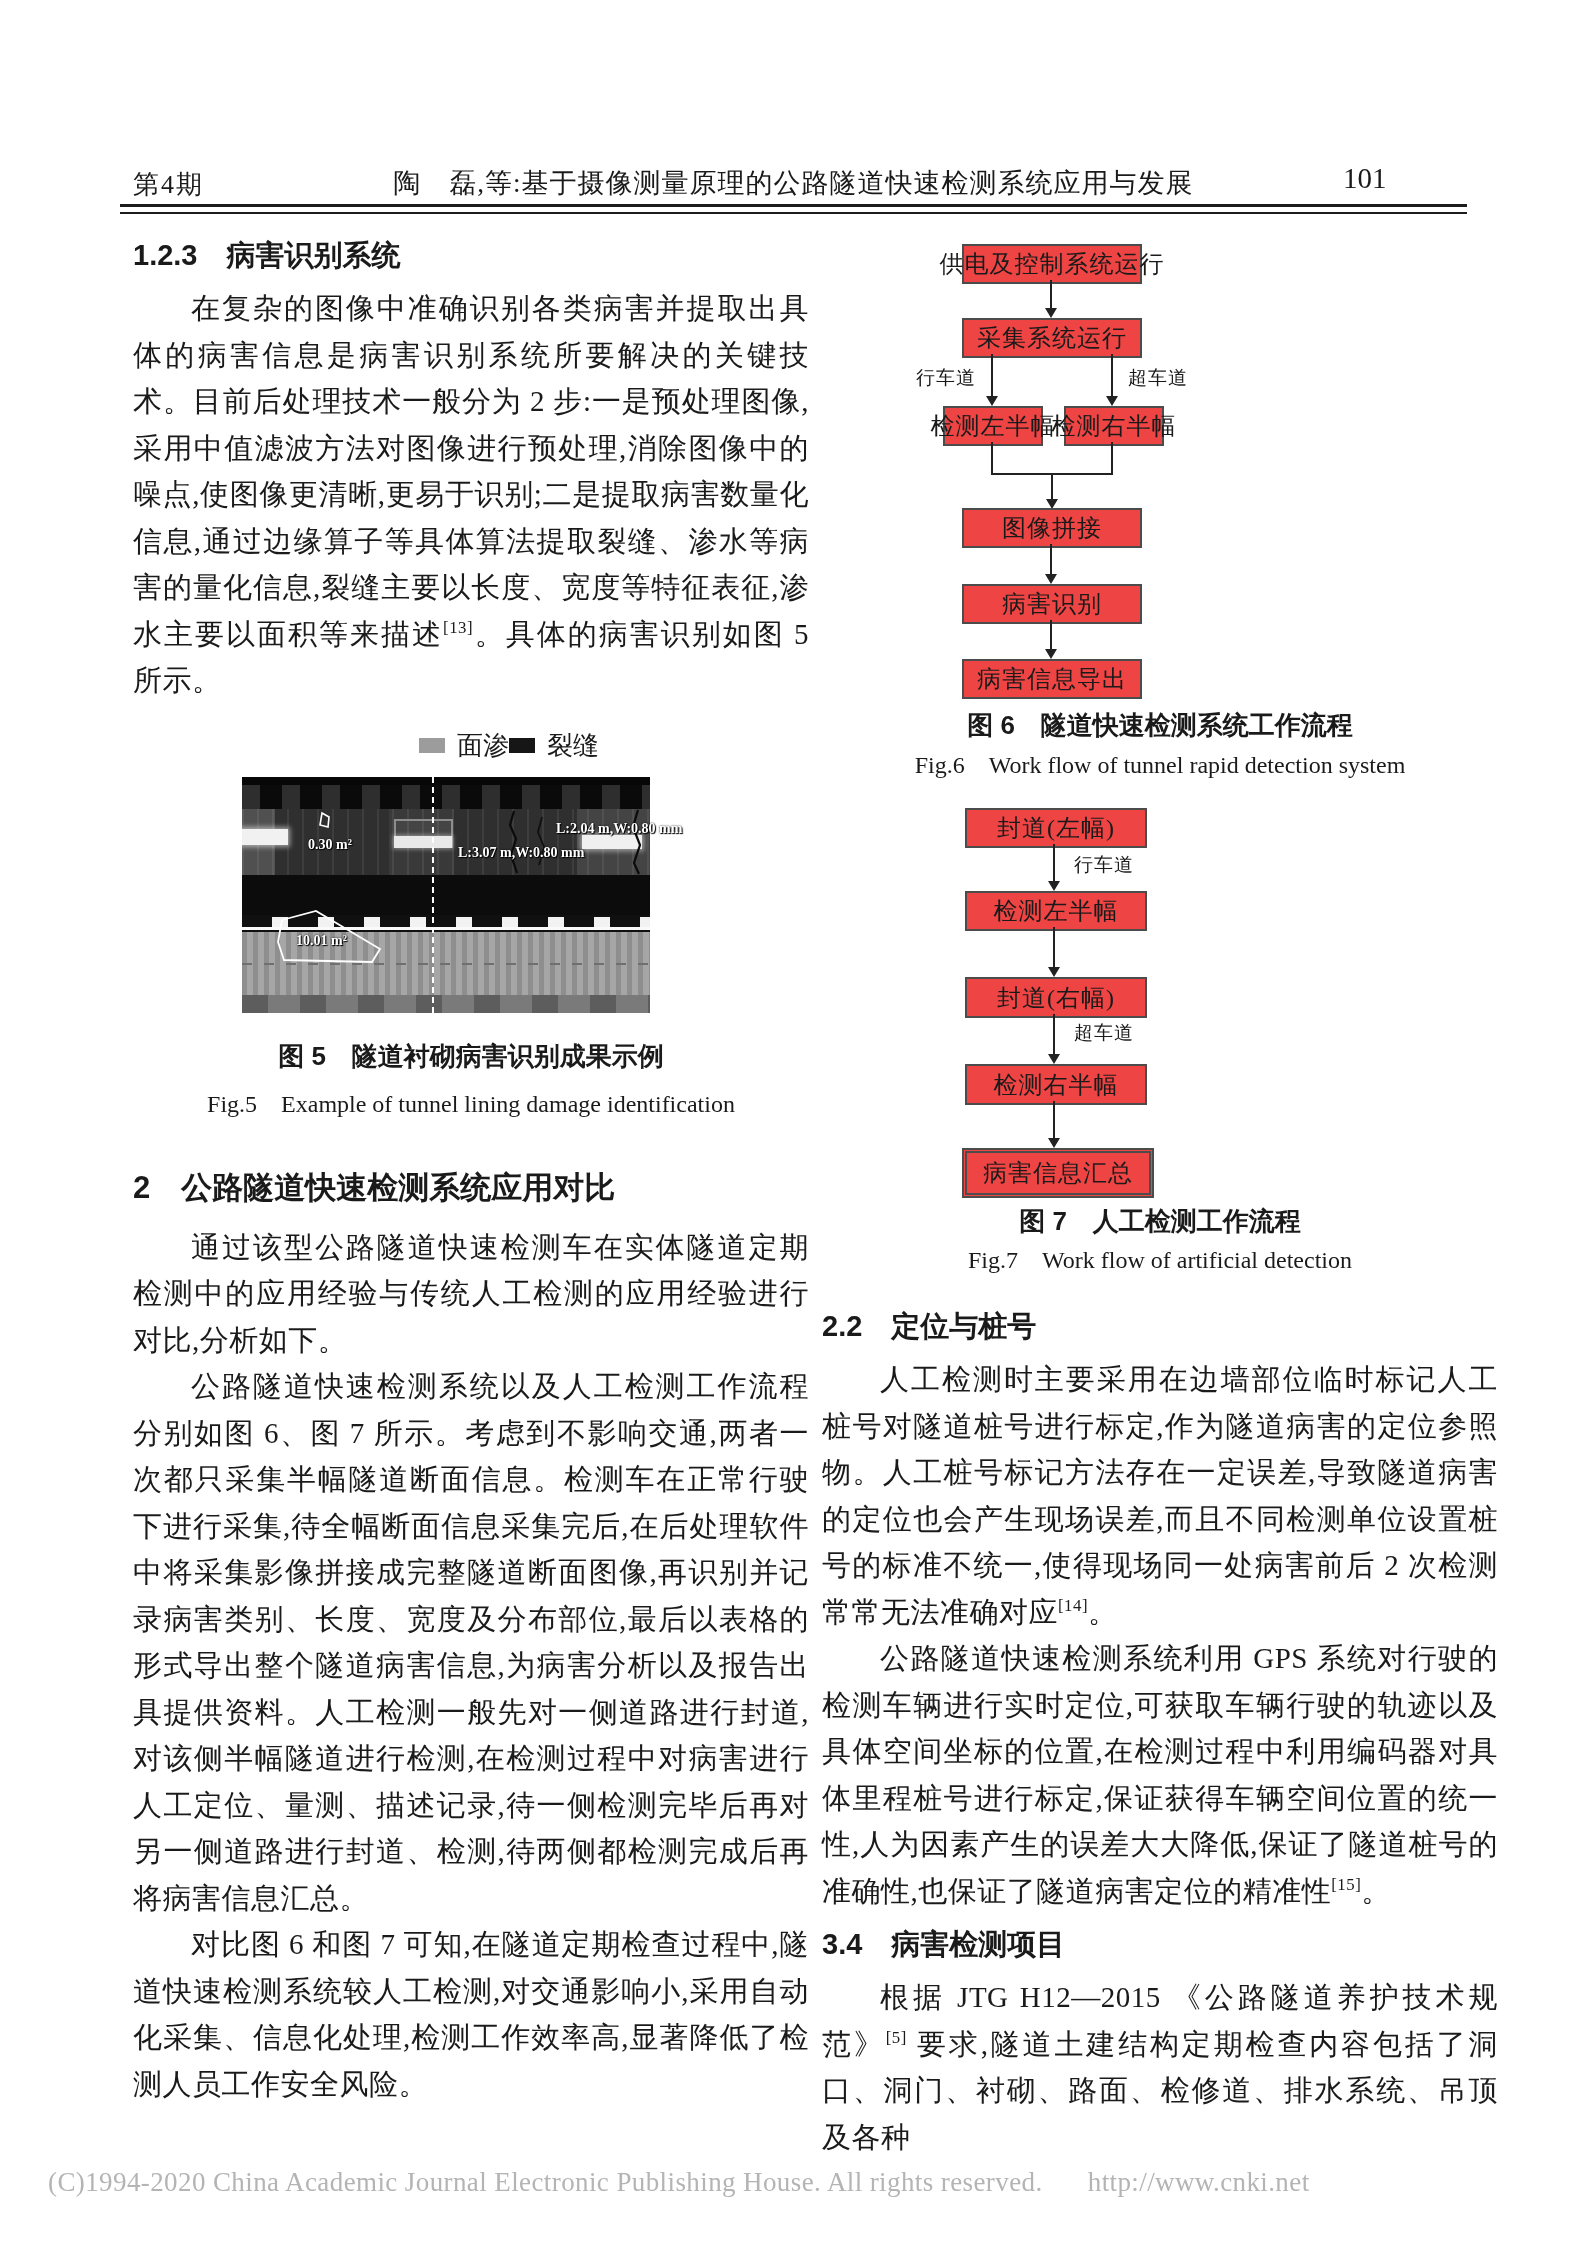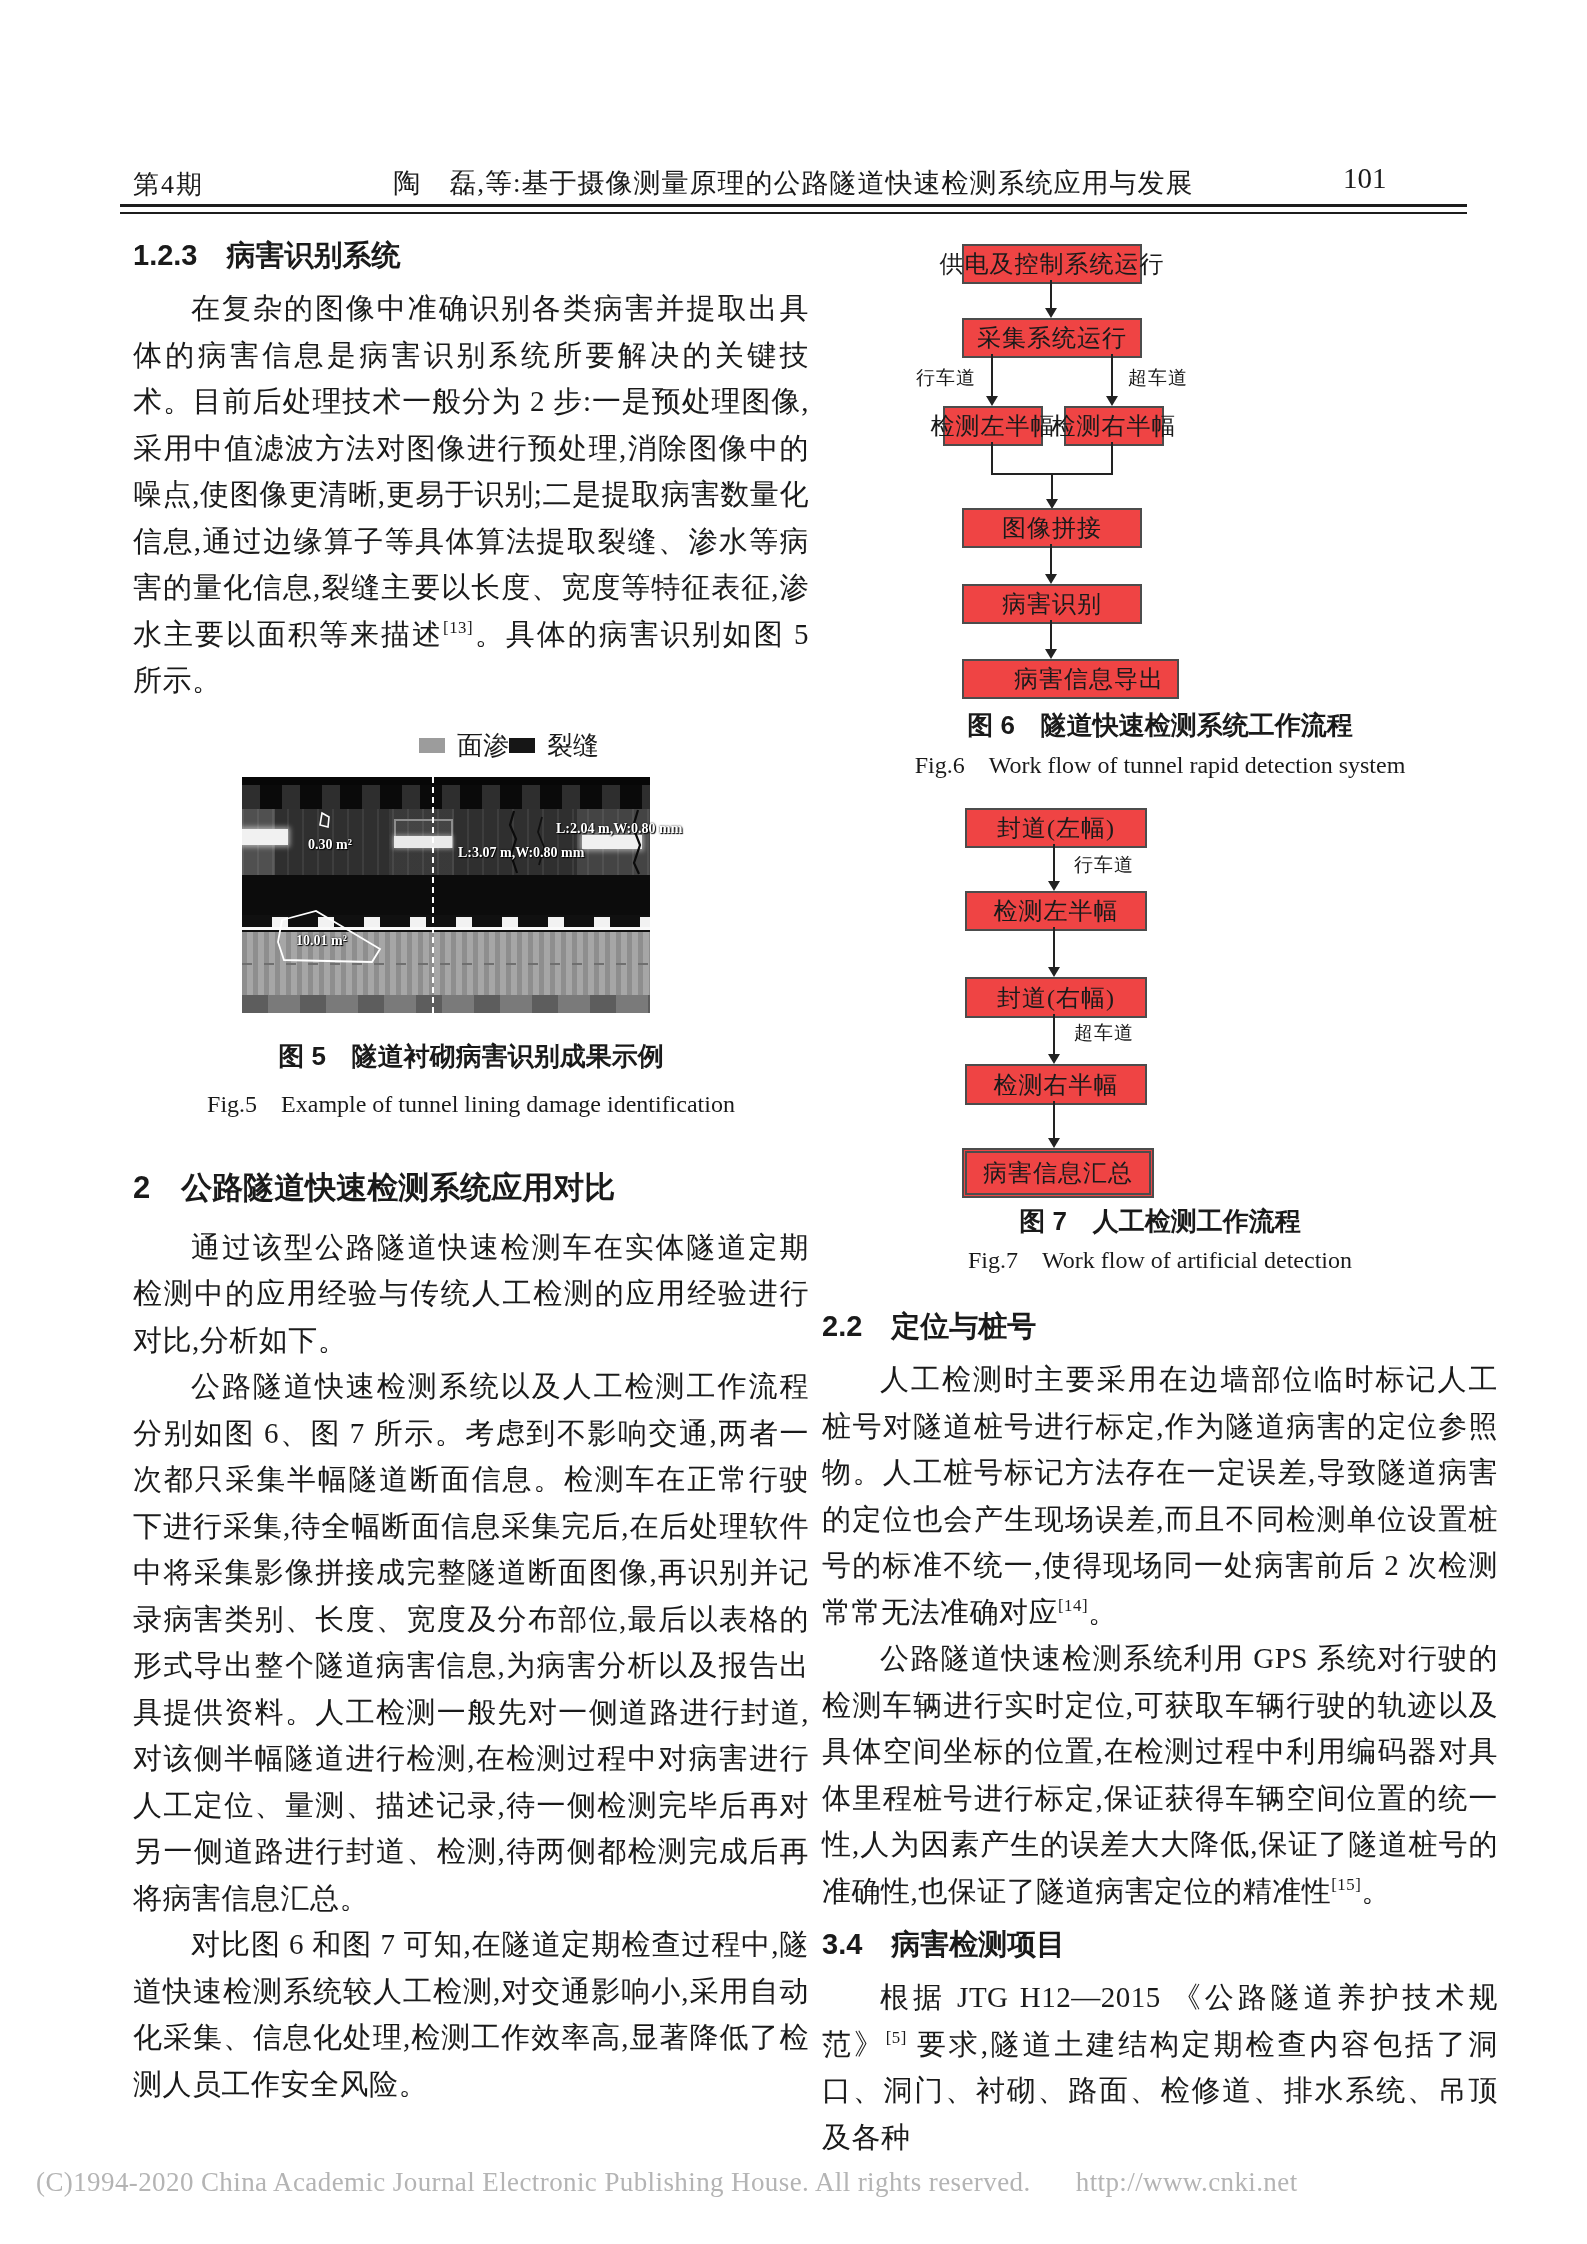--- a/index.html
+++ b/index.html
@@ -63,21 +63,21 @@
   .varrow{position:absolute;width:0;border-left:2px solid #222;}
   .varrow::after{content:"";position:absolute;left:-7px;bottom:-8px;width:0;height:0;
         border-left:6px solid transparent;border-right:6px solid transparent;border-top:10px solid #222;}
   .vline{position:absolute;width:0;border-left:2px solid #222;}
   .hline{position:absolute;height:0;border-top:2px solid #222;}
   .flabel{position:absolute;font-size:19px;letter-spacing:1px;}
   .flowcap-cn{position:absolute;left:0;width:100%;text-align:center;
               font-family:"Liberation Sans","DejaVu Sans",sans-serif;font-weight:bold;font-size:26px;}
   .flowcap-en{position:absolute;left:0;width:100%;text-align:center;font-size:24px;}
   
-  .footer{position:absolute;left:36px;top:2146px;font-size:27px;color:#b4b4b4;letter-spacing:.4px;}
+  .footer{position:absolute;left:48px;top:2146px;font-size:27px;color:#b4b4b4;letter-spacing:.4px;}
   .footer .url{margin-left:38px;}
 </style>
 </head>
 <body>
 
 <div class="page">
 
   <div class="hdr-issue">第4期</div>
   <div class="hdr-title">陶　磊,等:基于摄像测量原理的公路隧道快速检测系统应用与发展</div>
   <div class="hdr-page">101</div>
@@ -154,21 +154,21 @@
       <div class="fbox" style="left:121px;top:175px;width:96px;height:36px;">检测左半幅</div>
       <div class="fbox" style="left:242px;top:175px;width:96px;height:36px;">检测右半幅</div>
       <div class="vline" style="left:169px;top:211px;height:32px;"></div>
       <div class="vline" style="left:289px;top:211px;height:32px;"></div>
       <div class="hline" style="left:169px;top:242px;width:122px;"></div>
       <div class="varrow" style="left:229px;top:244px;height:26px;"></div>
       <div class="fbox" style="left:140px;top:277px;width:176px;height:36px;">图像拼接</div>
       <div class="varrow" style="left:228px;top:313px;height:32px;"></div>
       <div class="fbox" style="left:140px;top:353px;width:176px;height:36px;">病害识别</div>
       <div class="varrow" style="left:228px;top:389px;height:31px;"></div>
-      <div class="fbox" style="left:140px;top:428px;width:176px;height:36px;padding-left:37px;">病害信息导出</div>
+      <div class="fbox" style="left:140px;top:428px;width:176px;height:36px;">病害信息导出</div>
       <div class="flowcap-cn" style="top:477px;">图 6　隧道快速检测系统工作流程</div>
       <div class="flowcap-en" style="top:518px;">Fig.6　Work flow of tunnel rapid detection system</div>
     </div>
 
     <div class="flow" style="height:492px;margin-top:16px;">
       <div class="fbox" style="left:143px;top:8px;width:178px;height:36px;">封道(左幅)</div>
       <span class="flabel" style="left:252px;top:52px;">行车道</span>
       <div class="varrow" style="left:231px;top:44px;height:39px;"></div>
       <div class="fbox" style="left:143px;top:91px;width:178px;height:36px;">检测左半幅</div>
       <div class="varrow" style="left:231px;top:127px;height:42px;"></div>

